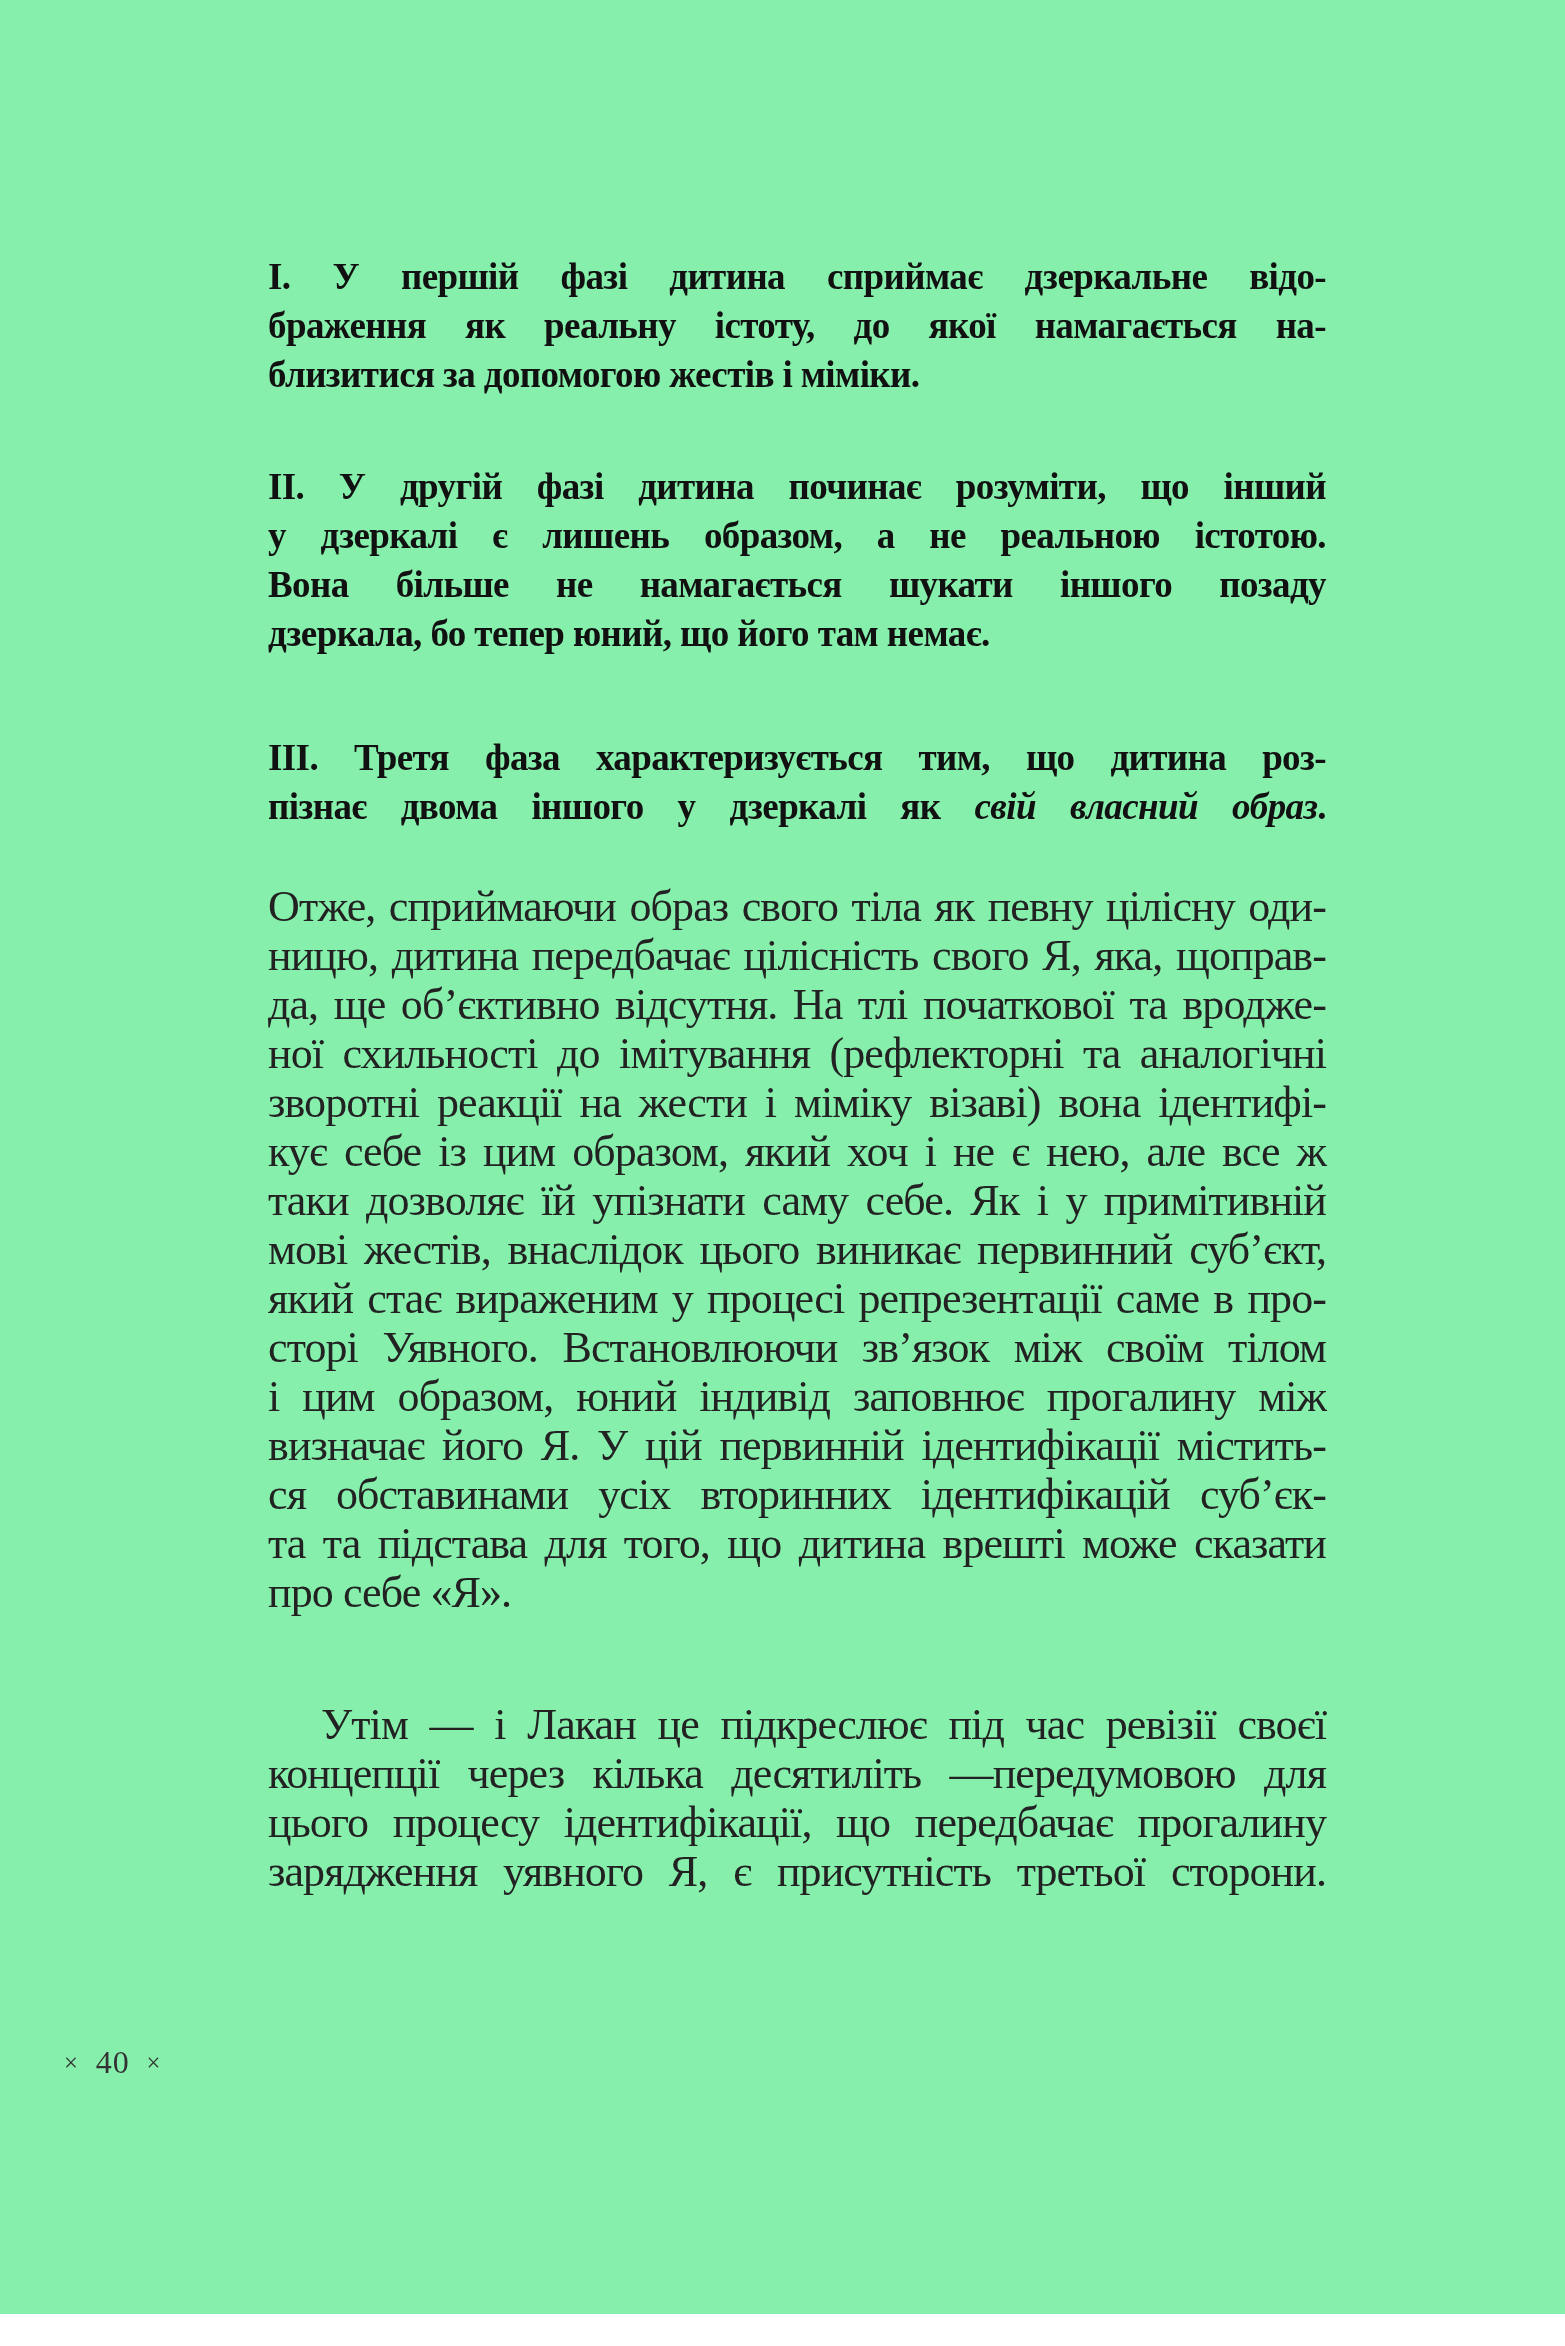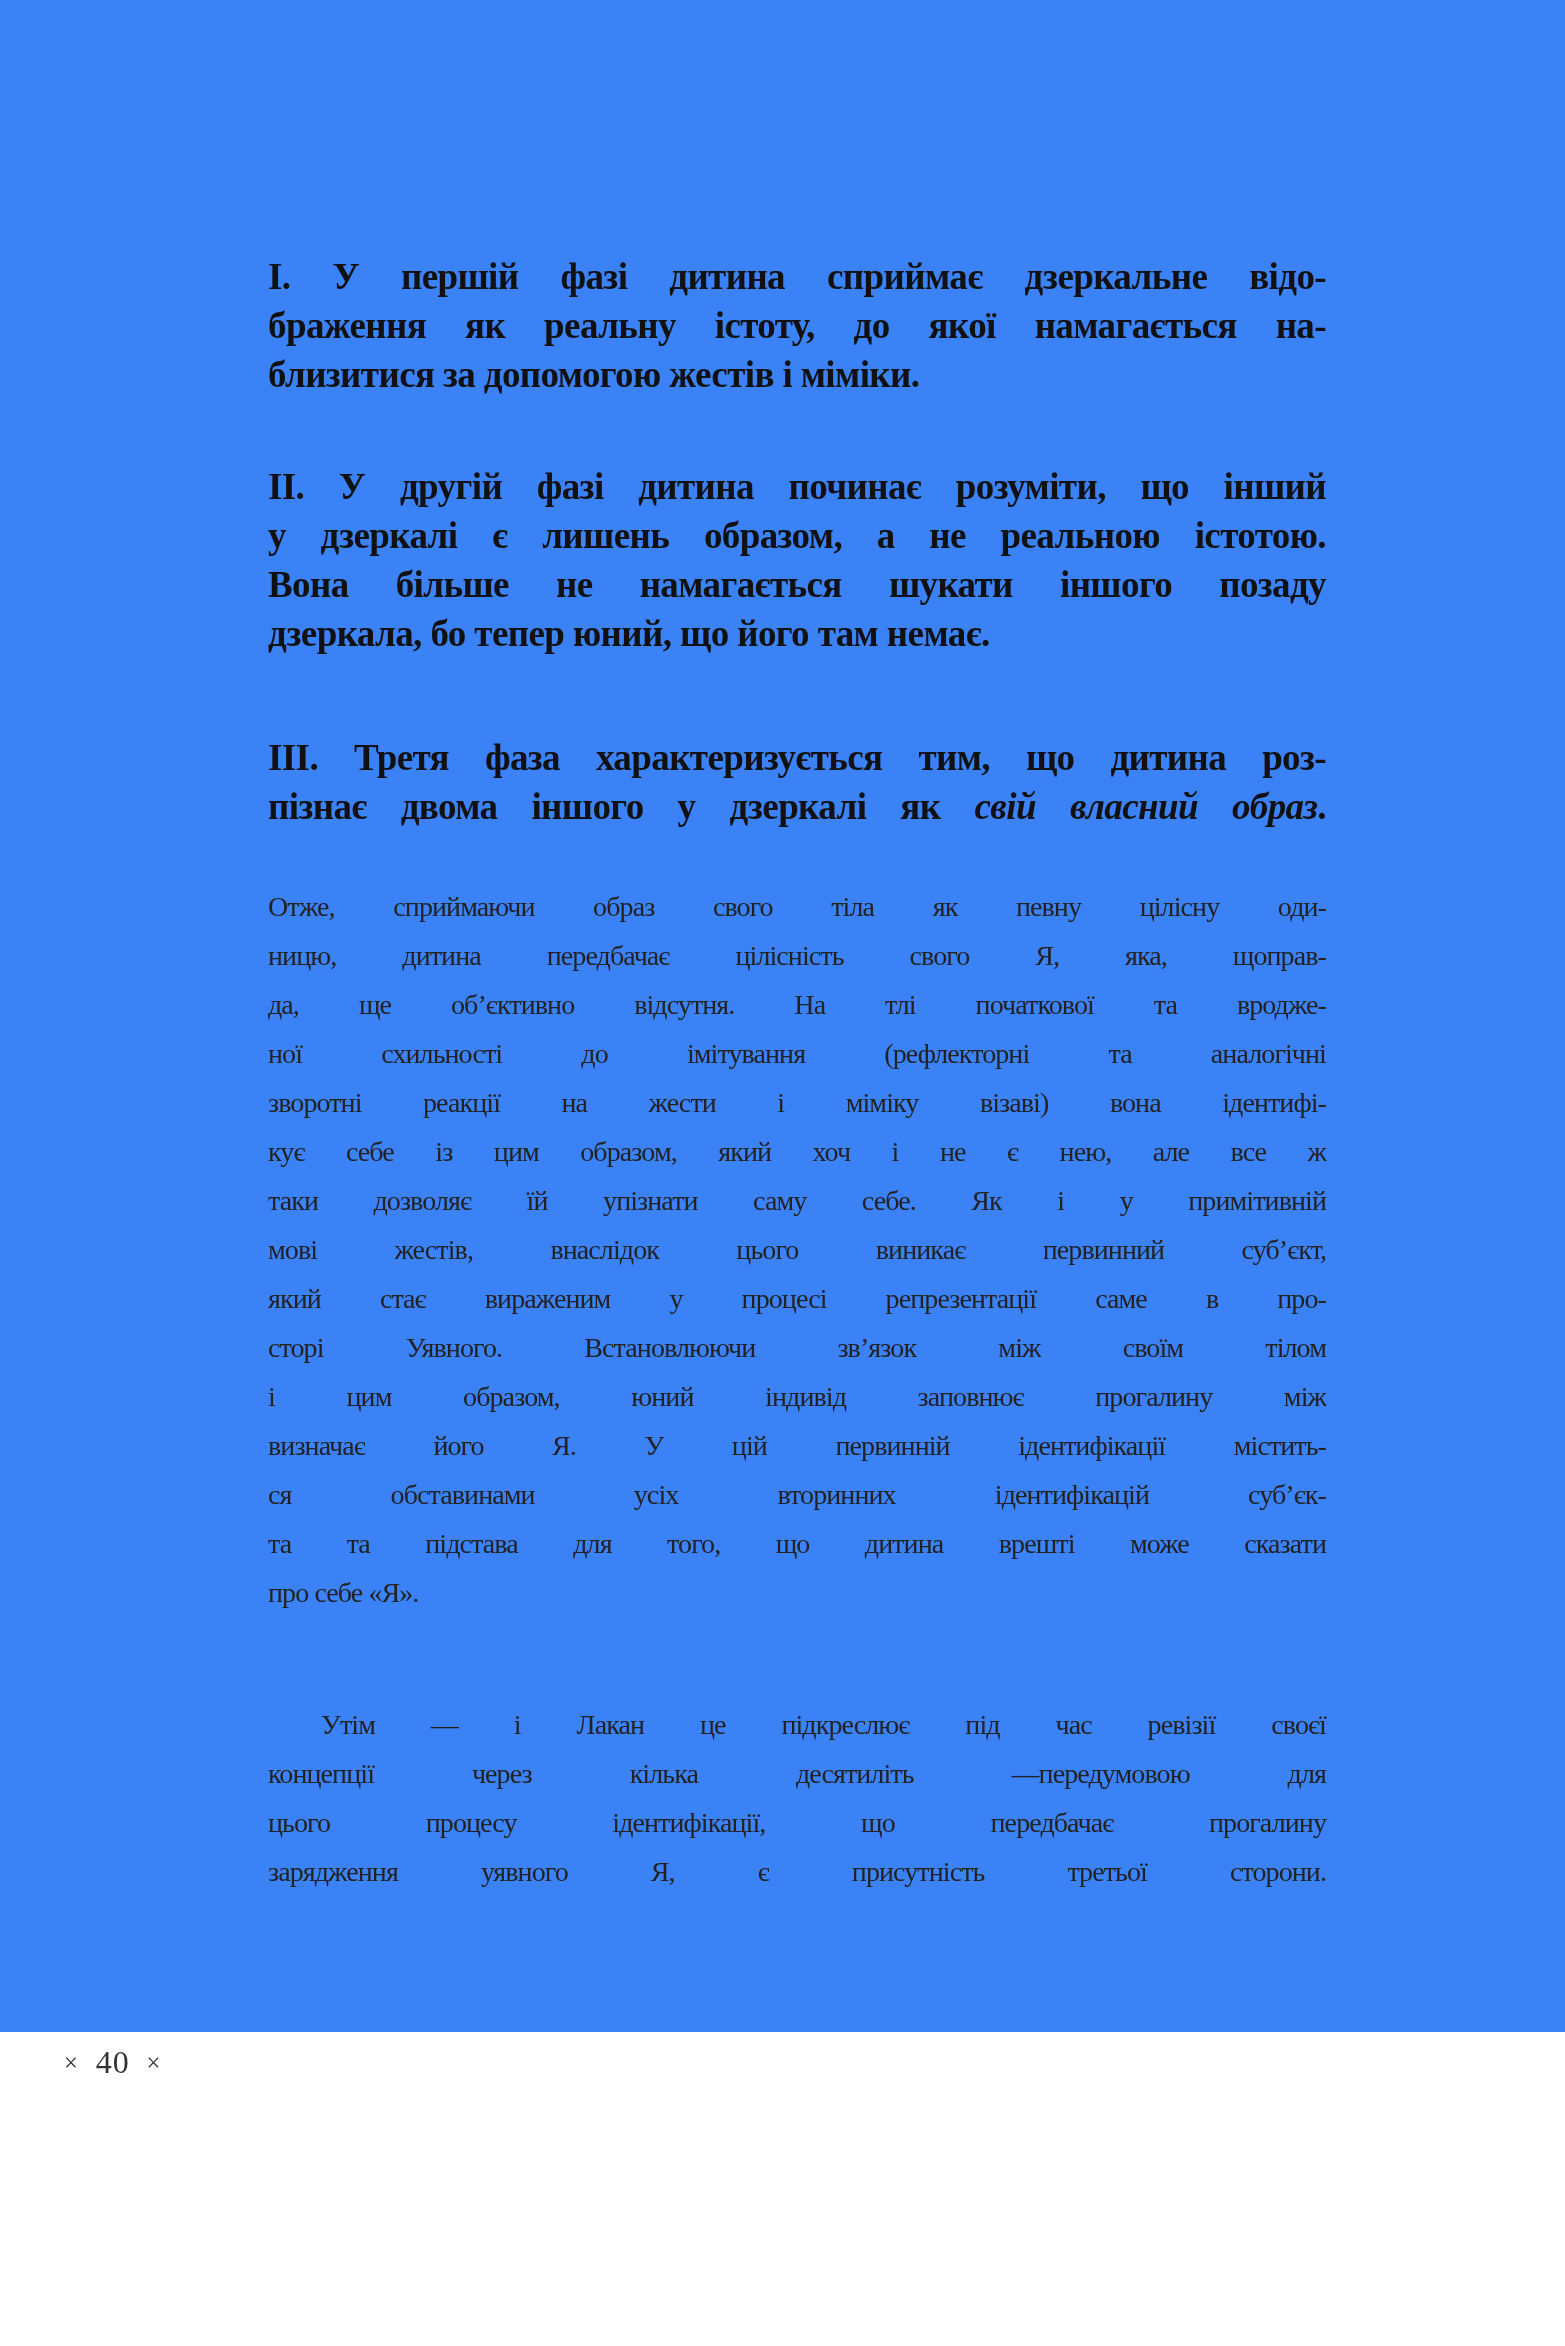--- a/index.html
+++ b/index.html
@@ -1,25 +1,25 @@
 <!DOCTYPE html>
 <html style="font-size:15px"><head>
 <meta charset="utf-8">
 <style>
   html, body { margin:0; padding:0; background:#ffffff; }
   body { width:1565px; height:2346px; position:relative; overflow:hidden; }
-  .page { position:absolute; left:0; top:0; width:1565px; height:2032px; background:#3b82f6; }
+  .page { position:absolute; left:0; top:0; width:1565px; height:2314px; background:#86efac; }
   .block { position:absolute; left:268px; width:1058px; }
   .line {
     display:block; height:49px; line-height:49px; white-space:nowrap;
     font-family:"Liberation Serif","DejaVu Serif",serif; color:#1a1a1a;
     text-align:justify; text-align-last:justify;
   }
   .bold .line { font-weight:bold; font-size:37px; letter-spacing:-0.6px; color:#111; }
-  .body .line { font-size:28px; letter-spacing:-0.9px; color:#222; }
+  .body .line { font-size:44px; letter-spacing:-0.9px; color:#222; }
   .line.last { text-align-last:left; }
   .indent { padding-left:53px; }
   .it { font-style:italic; }
   .footer {
     position:absolute; left:0; width:1565px; top:2044px; text-align:left;
     font-family:"Liberation Serif","DejaVu Serif",serif; font-size:32px; color:#333; letter-spacing:0.9px;padding-left:47px;
   }
   .footer .x { font-size:24.6px; margin:0 17px; vertical-align:1.9px; }
 </style>
 </head>

